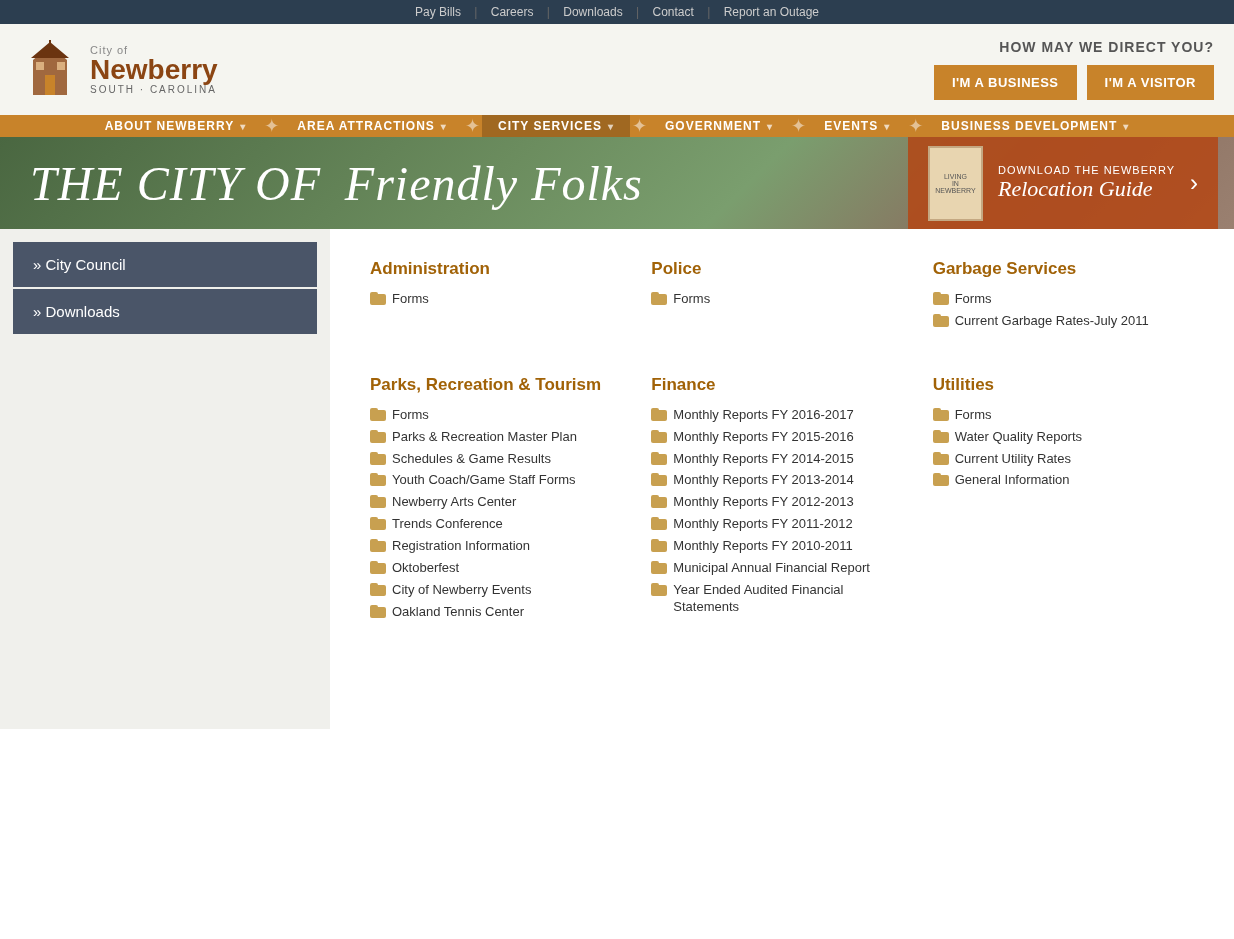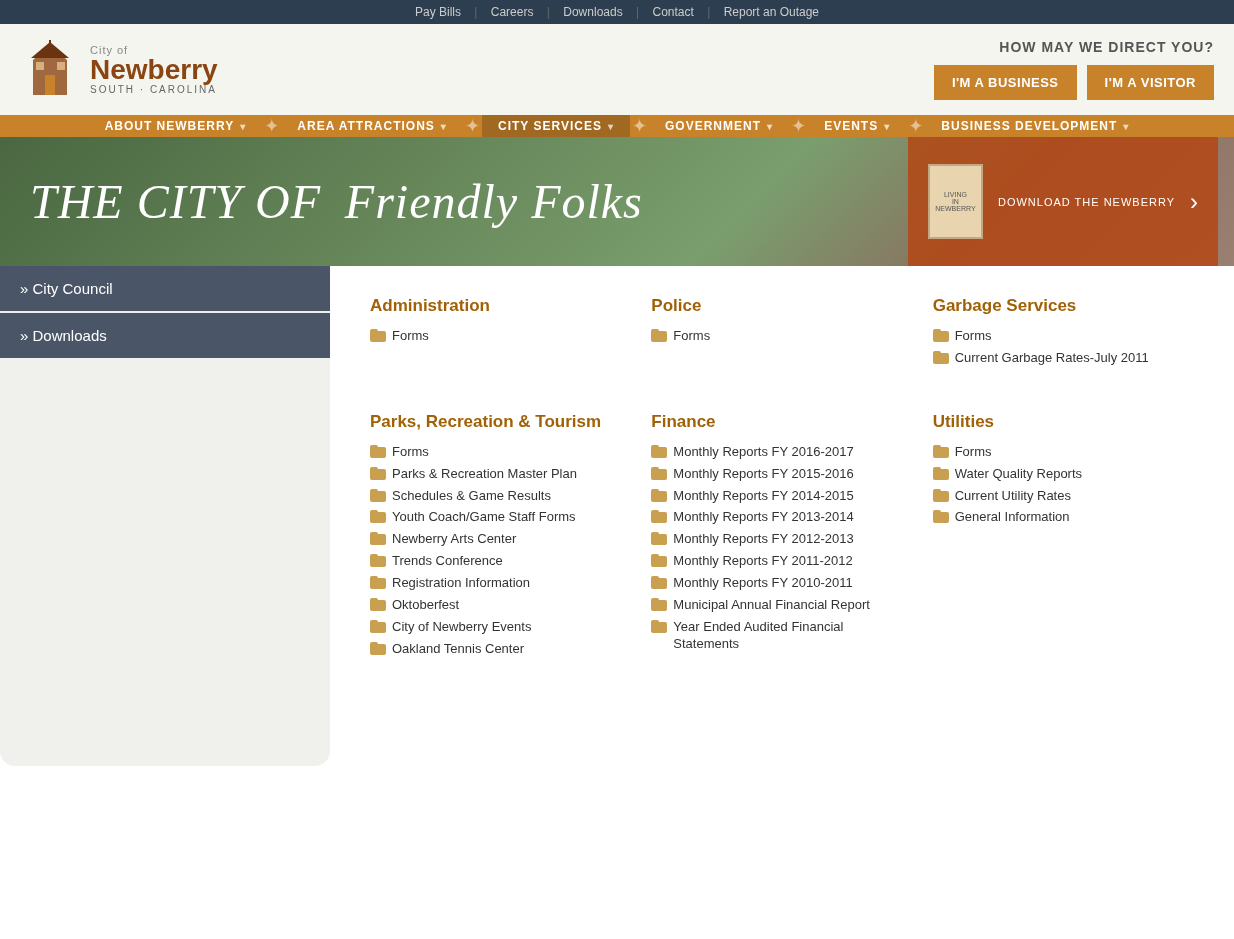--- a/index.html
+++ b/index.html
@@ -75,21 +75,21 @@
       font-size: 18px;
       display: flex;
       align-items: center;
       padding: 0 2px;
     }
     .nav-arrow { font-size: 10px; color: rgba(255,255,255,0.7); }
 
     
     #hero {
       position: relative;
-      height: 129px;
+      height: 92px;
       background: linear-gradient(135deg, #4a6741 0%, #6b8c5e 40%, #7a9e6e 60%, #8a7060 80%, #9a8070 100%);
       overflow: hidden;
       display: flex;
       align-items: center;
       padding: 0 30px;
     }
     #hero-text {
       color: #fff;
       font-size: 32px;
       text-transform: uppercase;
@@ -136,22 +136,21 @@
     #content-wrapper {
       display: flex;
       min-height: 500px;
     }
 
     
     #sidebar {
       width: 330px;
       min-width: 330px;
       background: #f0f0ec;
-      padding: 0;
-      border-radius: 15px;
+      padding: 13px;
     }
     .sidebar-item {
       display: block;
       background: #4a5568;
       color: #fff;
       padding: 14px 20px;
       margin-bottom: 2px;
       font-size: 15px;
       cursor: pointer;
       text-decoration: none;
@@ -301,20 +300,21 @@
   <div id="hero-text">
     <span>THE CITY OF</span>
     &nbsp;<span style="font-family:Georgia,serif;font-style:italic;font-size:48px;font-weight:normal;">Friendly Folks</span>
   </div>
   <div id="hero-guide">
     <div id="guide-book">
       <div style="font-size:7px;color:#555;text-align:center;padding:3px;">LIVING<br>IN<br>NEWBERRY</div>
     </div>
     <div id="guide-text">
       <div class="small">DOWNLOAD THE NEWBERRY</div>
+      <div class="big">Relocation Guide</div>
     </div>
     <div id="guide-arrow">›</div>
   </div>
 </div>
 
 <div id="content-wrapper">
 
   <div id="sidebar">
     <a class="sidebar-item" href="#">City Council</a>
     <a class="sidebar-item" href="#">Downloads</a>

